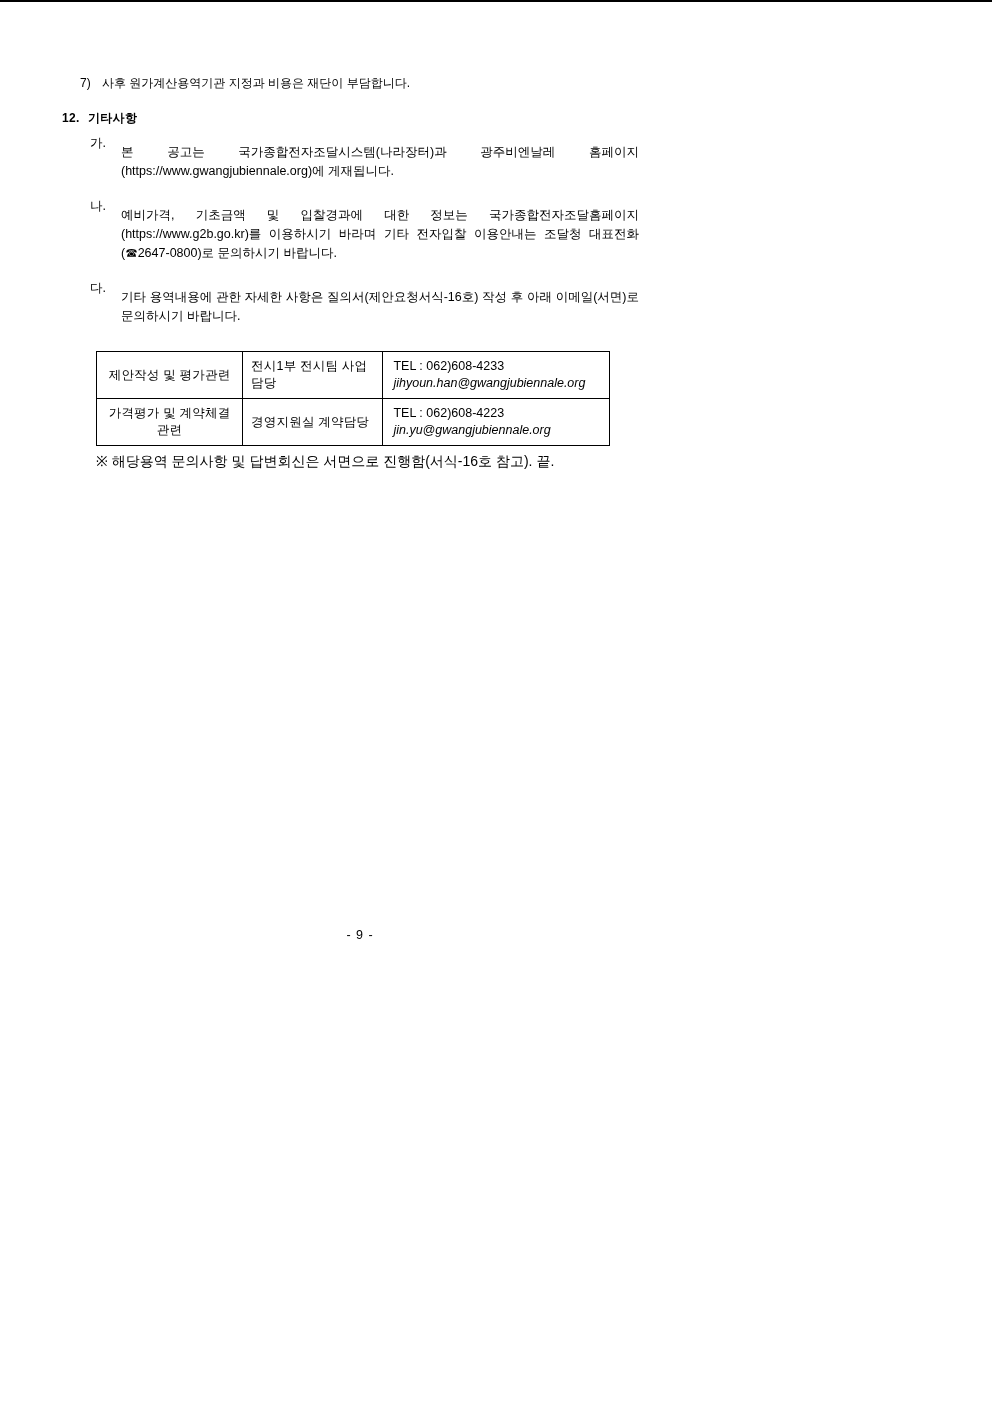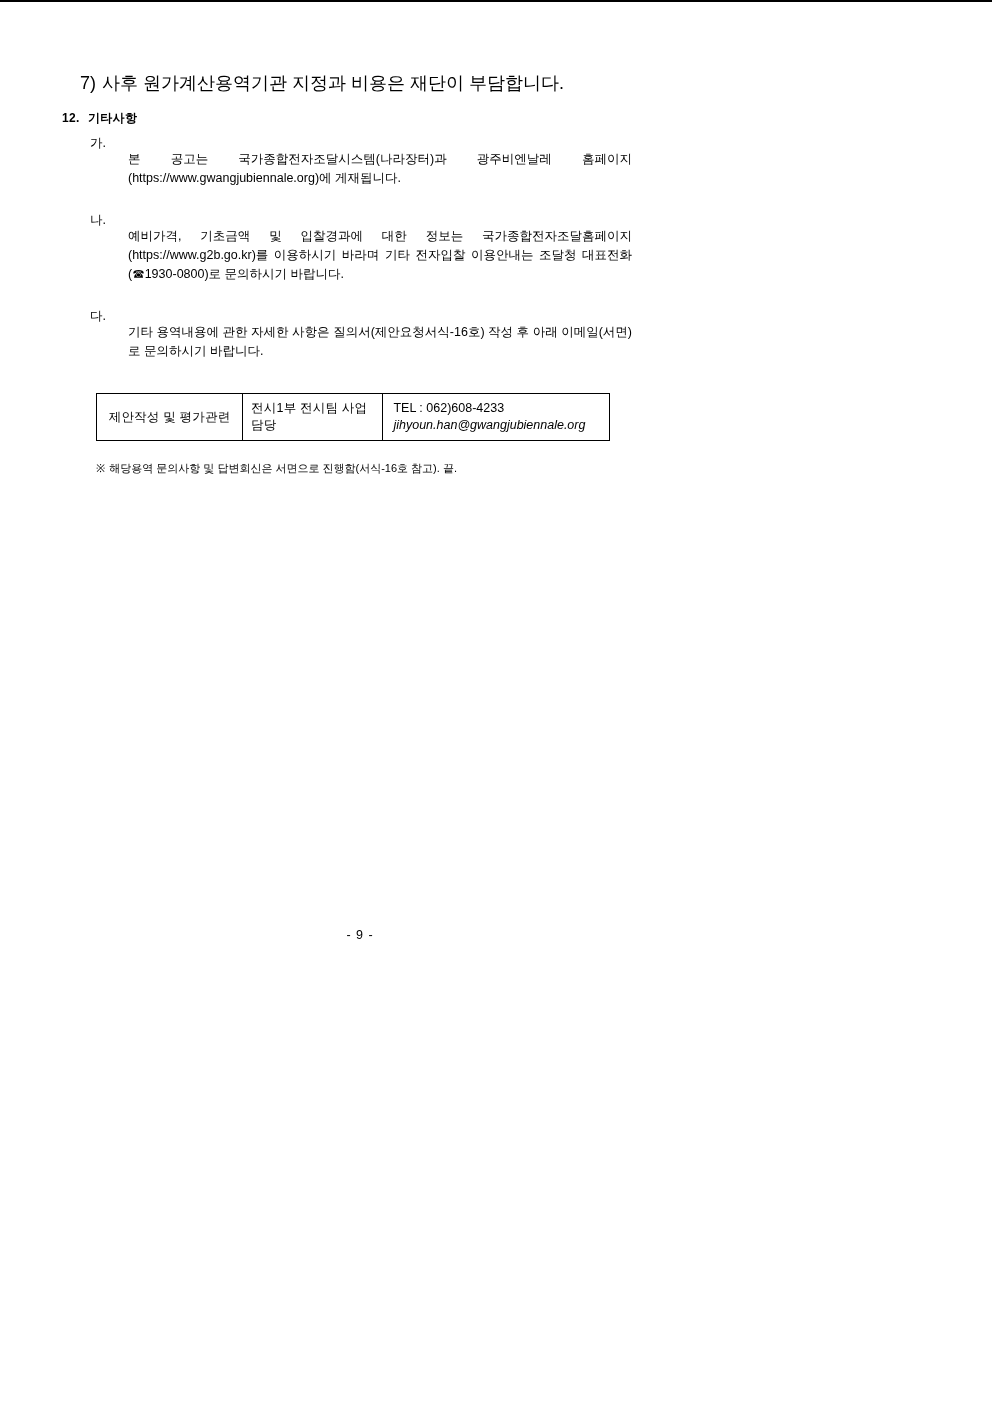--- a/index.html
+++ b/index.html
@@ -33,21 +33,21 @@
     border-top: 2px solid #000000;
   }
   .content {
     position: absolute;
     left: 68px;
     top: 74px;
     width: 580px;
   }
 
   .line-7 {
-    font-size: 18px;
+    font-size: 12px;
     line-height: 18px;
     margin-left: 12px;
     white-space: nowrap;
   }
   .line-7 .num {
     display: inline-block;
     width: 22px;
   }
 
   .section-title {
@@ -72,21 +72,21 @@
   .item .marker {
     width: 22px;
     flex: 0 0 22px;
   }
   .item .body {
     flex: 1 1 auto;
     text-align: justify;
     text-justify: inter-word;
   }
   .item .body p {
-    margin: 16px;
+    margin: 9px;
   }
 
   .contact-table {
     margin-top: 16px;
     margin-left: 28px;
     border-collapse: collapse;
     width: 514px;
     font-size: 12.5px;
   }
   .contact-table td {
@@ -109,23 +109,23 @@
     width: 211px;
     text-align: left;
     line-height: 17px;
     padding-left: 10px;
     margin-top: 17px;
   }
   .contact-table td.c3 .tel { display: block; }
   .contact-table td.c3 .mail { display: block; font-style: italic; }
 
   .note {
-    margin-top: 18px;
+    margin-top: 6px;
     margin-left: 28px;
-    font-size: 11px;
+    font-size: 14px;
     line-height: 18px;
   }
   .note .mark {
     margin-right: 4px;
   }
 
   .page-number {
     position: absolute;
     left: 0;
     top: 928px;
@@ -154,41 +154,49 @@
     <div class="item">
       <div class="marker">가.</div>
       <div class="body">
         <p>본 공고는 국가종합전자조달시스템(나라장터)과 광주비엔날레 홈페이지(https://www.gwangjubiennale.org)에 게재됩니다.</p>
       </div>
     </div>
 
     <div class="item">
       <div class="marker">나.</div>
       <div class="body">
-        <p>예비가격, 기초금액 및 입찰경과에 대한 정보는 국가종합전자조달홈페이지(https://www.g2b.go.kr)를 이용하시기 바라며 기타 전자입찰 이용안내는 조달청 대표전화(☎1930-0800)로 문의하시기 바랍니다.</p>
+        <p>예비가격, 기초금액 및 입찰경과에 대한 정보는 국가종합전자조달홈페이지(https://www.g2b.go.kr)를 이용하시기 바라며 기타 전자입찰 이용안내는 조달청 대표전화(☎2647-0800)로 문의하시기 바랍니다.</p>
       </div>
     </div>
 
     <div class="item">
       <div class="marker">다.</div>
       <div class="body">
         <p>기타 용역내용에 관한 자세한 사항은 질의서(제안요청서식-16호) 작성 후 아래 이메일(서면)로 문의하시기 바랍니다.</p>
       </div>
     </div>
 
     <table class="contact-table">
       <tbody>
         <tr>
           <td class="c1">제안작성 및 평가관련</td>
           <td class="c2">전시1부 전시팀 사업담당</td>
           <td class="c3">
             <span class="tel">TEL : 062)608-4233</span>
             <span class="mail">jihyoun.han@gwangjubiennale.org</span>
           </td>
         </tr>
+        <tr>
+          <td class="c1">가격평가 및 계약체결 관련</td>
+          <td class="c2">경영지원실 계약담당</td>
+          <td class="c3">
+            <span class="tel">TEL : 062)608-4223</span>
+            <span class="mail">jin.yu@gwangjubiennale.org</span>
+          </td>
+        </tr>
       </tbody>
     </table>
 
     <div class="note">
       <span class="mark">※</span><span>해당용역 문의사항 및 답변회신은 서면으로 진행함(서식-16호 참고). 끝.</span>
     </div>
 
   </div>
 
   <div class="page-number">- 9 -</div>

